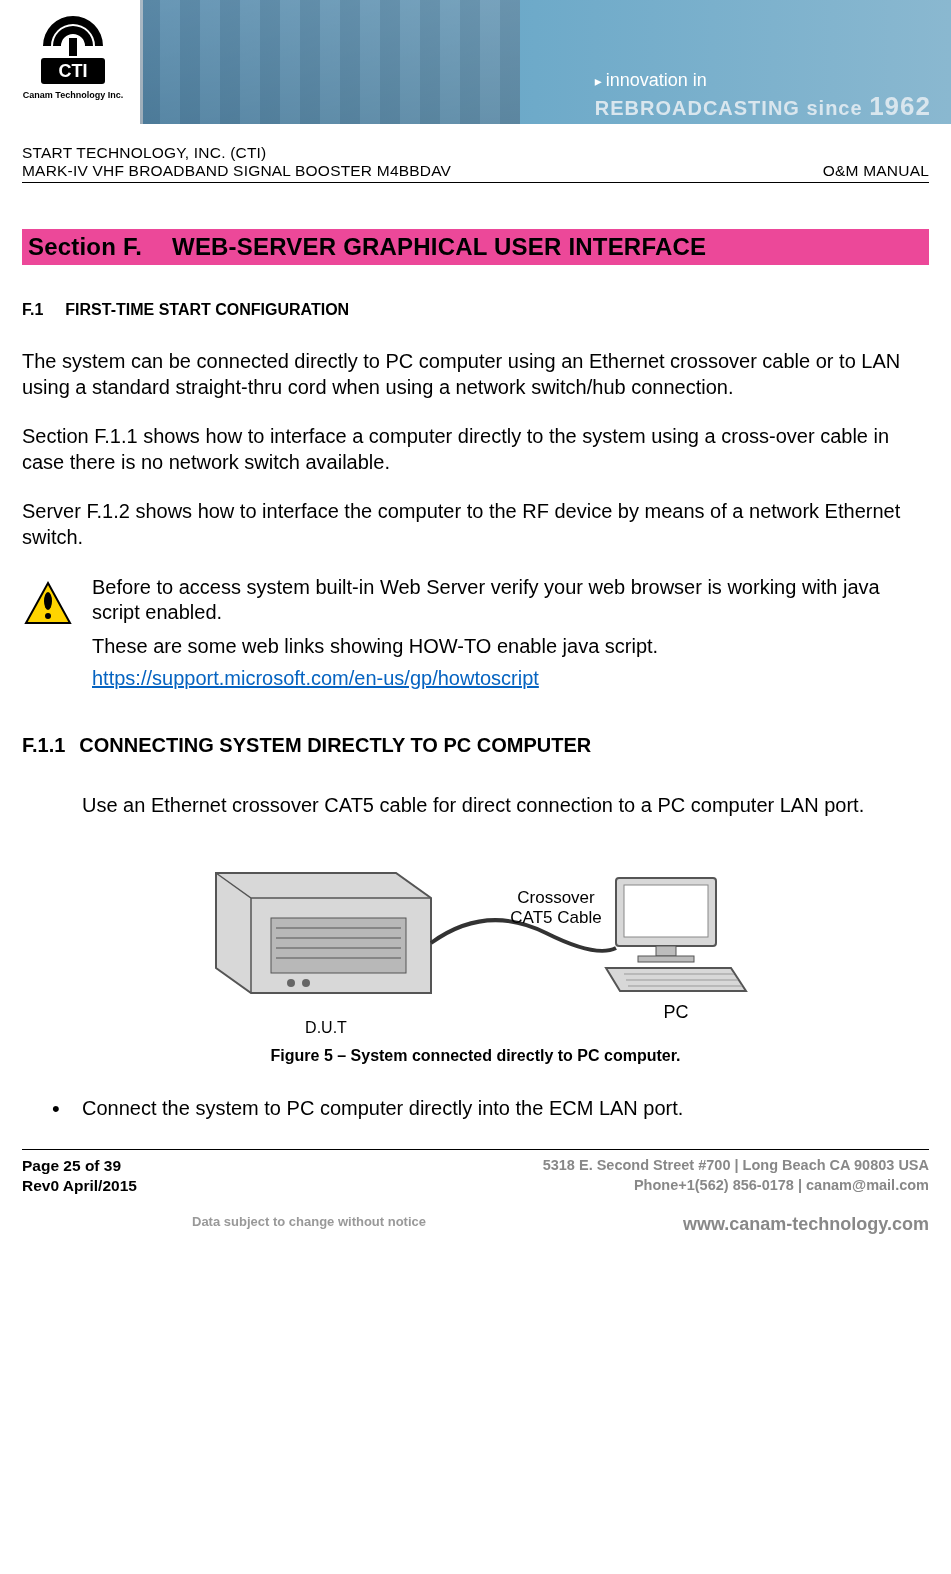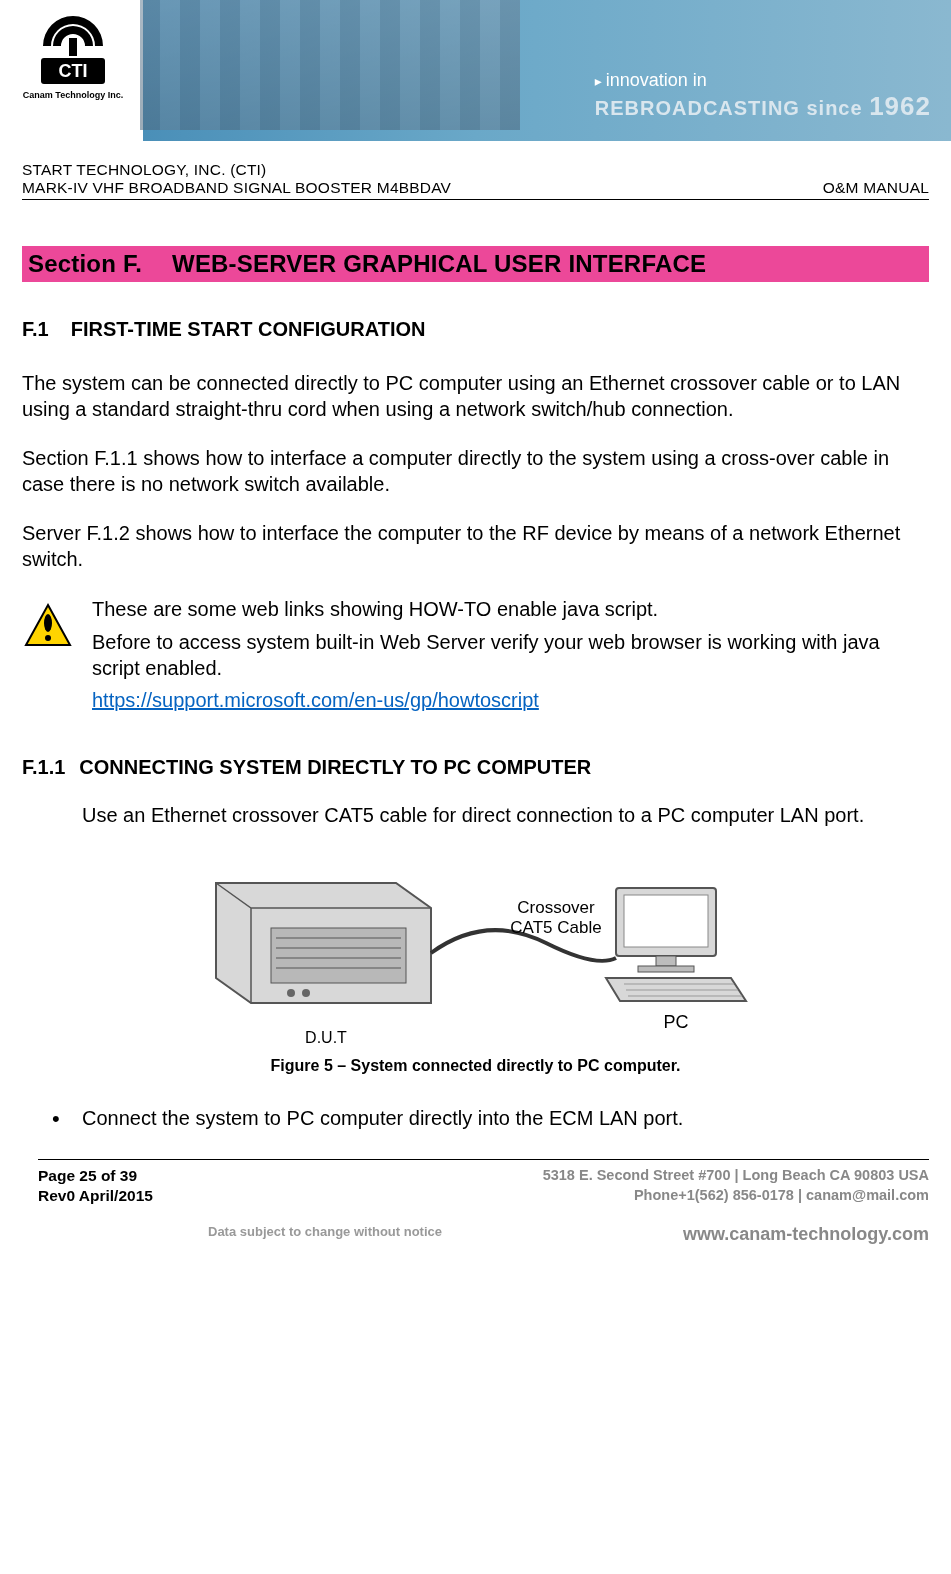--- a/index.html
+++ b/index.html
@@ -4,21 +4,21 @@
 <style>
   * { box-sizing: border-box; margin: 0; padding: 0; }
   body {
     font-family: "Century Gothic", "Avant Garde", Arial, sans-serif;
     background: #fff;
     color: #000;
     width: 951px;
   }
   .banner {
     width: 100%;
-    height: 141px;
+    height: 124px;
     position: relative;
     background: linear-gradient(to right, #fff 0%, #fff 15%, #4a8fb8 15%, #6aa8c8 50%, #8ab8d0 100%);
     overflow: hidden;
   }
   .banner-logo {
     position: absolute;
     left: 18px;
     top: 10px;
     width: 110px;
     text-align: center;
@@ -85,21 +85,21 @@
   .section-heading {
     background: #ec4899;
     font-size: 24px;
     font-weight: bold;
     padding: 4px 6px;
     font-family: Arial, sans-serif;
     letter-spacing: .2px;
   }
   .section-heading .sec-label { margin-right: 30px; }
   .sub-h {
-    font-size: 20px;
+    font-size: 16px;
     font-weight: bold;
     font-family: Arial, sans-serif;
     margin-top: 36px;
     margin-bottom: 30px;
   }
   .sub-h .num { margin-right: 22px; }
   .body-p {
     font-size: 20px;
     line-height: 1.28;
     margin-bottom: 24px;
@@ -118,21 +118,21 @@
     color: #0563c1;
     text-decoration: underline;
     font-size: 20px;
     cursor: pointer;
   }
   .sub-h2 {
     font-size: 20px;
     font-weight: bold;
     font-family: Arial, sans-serif;
     margin-top: 44px;
-    margin-bottom: 24px;
+    margin-bottom: 36px;
   }
   .sub-h2 .num { margin-right: 14px; }
   .indent { padding-left: 60px; }
   .figure-wrap {
     text-align: center;
     margin: 18px 0 8px 0;
   }
   .figure-wrap svg { display: block; margin: 0 auto; }
   .fig-caption {
     font-weight: bold;
@@ -155,21 +155,20 @@
   }
   ul.bullets li::before {
     content: "•";
     position: absolute;
     left: 0;
     font-size: 22px;
   }
   .footer {
     margin-top: 28px;
     padding: 0 22px 10px 22px;
-    margin-left: 16px;
   }
   .footer-rule {
     border-top: 1px solid #000;
     margin-bottom: 6px;
   }
   .footer-row {
     display: flex;
     justify-content: space-between;
     align-items: flex-start;
   }
@@ -252,22 +251,22 @@
 
   <div class="note-block">
     <div class="note-icon">
       <svg width="52" height="52" viewBox="0 0 52 52">
         <polygon points="26,4 48,44 4,44" fill="#ffd400" stroke="#000" stroke-width="2"></polygon>
         <ellipse cx="26" cy="22" rx="4" ry="9" fill="#000"></ellipse>
         <circle cx="26" cy="37" r="3" fill="#000"></circle>
       </svg>
     </div>
     <div class="note-text">
+      <p class="body-p">Before to access system built-in Web Server verify your web browser is working with java script enabled.</p>
       <p class="body-p">These are some web links showing HOW-TO enable java script.</p>
-      <p class="body-p">Before to access system built-in Web Server verify your web browser is working with java script enabled.</p>
       <a class="link">https://support.microsoft.com/en-us/gp/howtoscript</a>
     </div>
   </div>
 
   <div class="sub-h2">
     <span class="num">F.1.1</span><span>CONNECTING SYSTEM DIRECTLY TO PC COMPUTER</span>
   </div>
 
   <div class="indent">
     <p class="body-p">Use an Ethernet crossover CAT5 cable for direct connection to a PC computer LAN port.</p>

